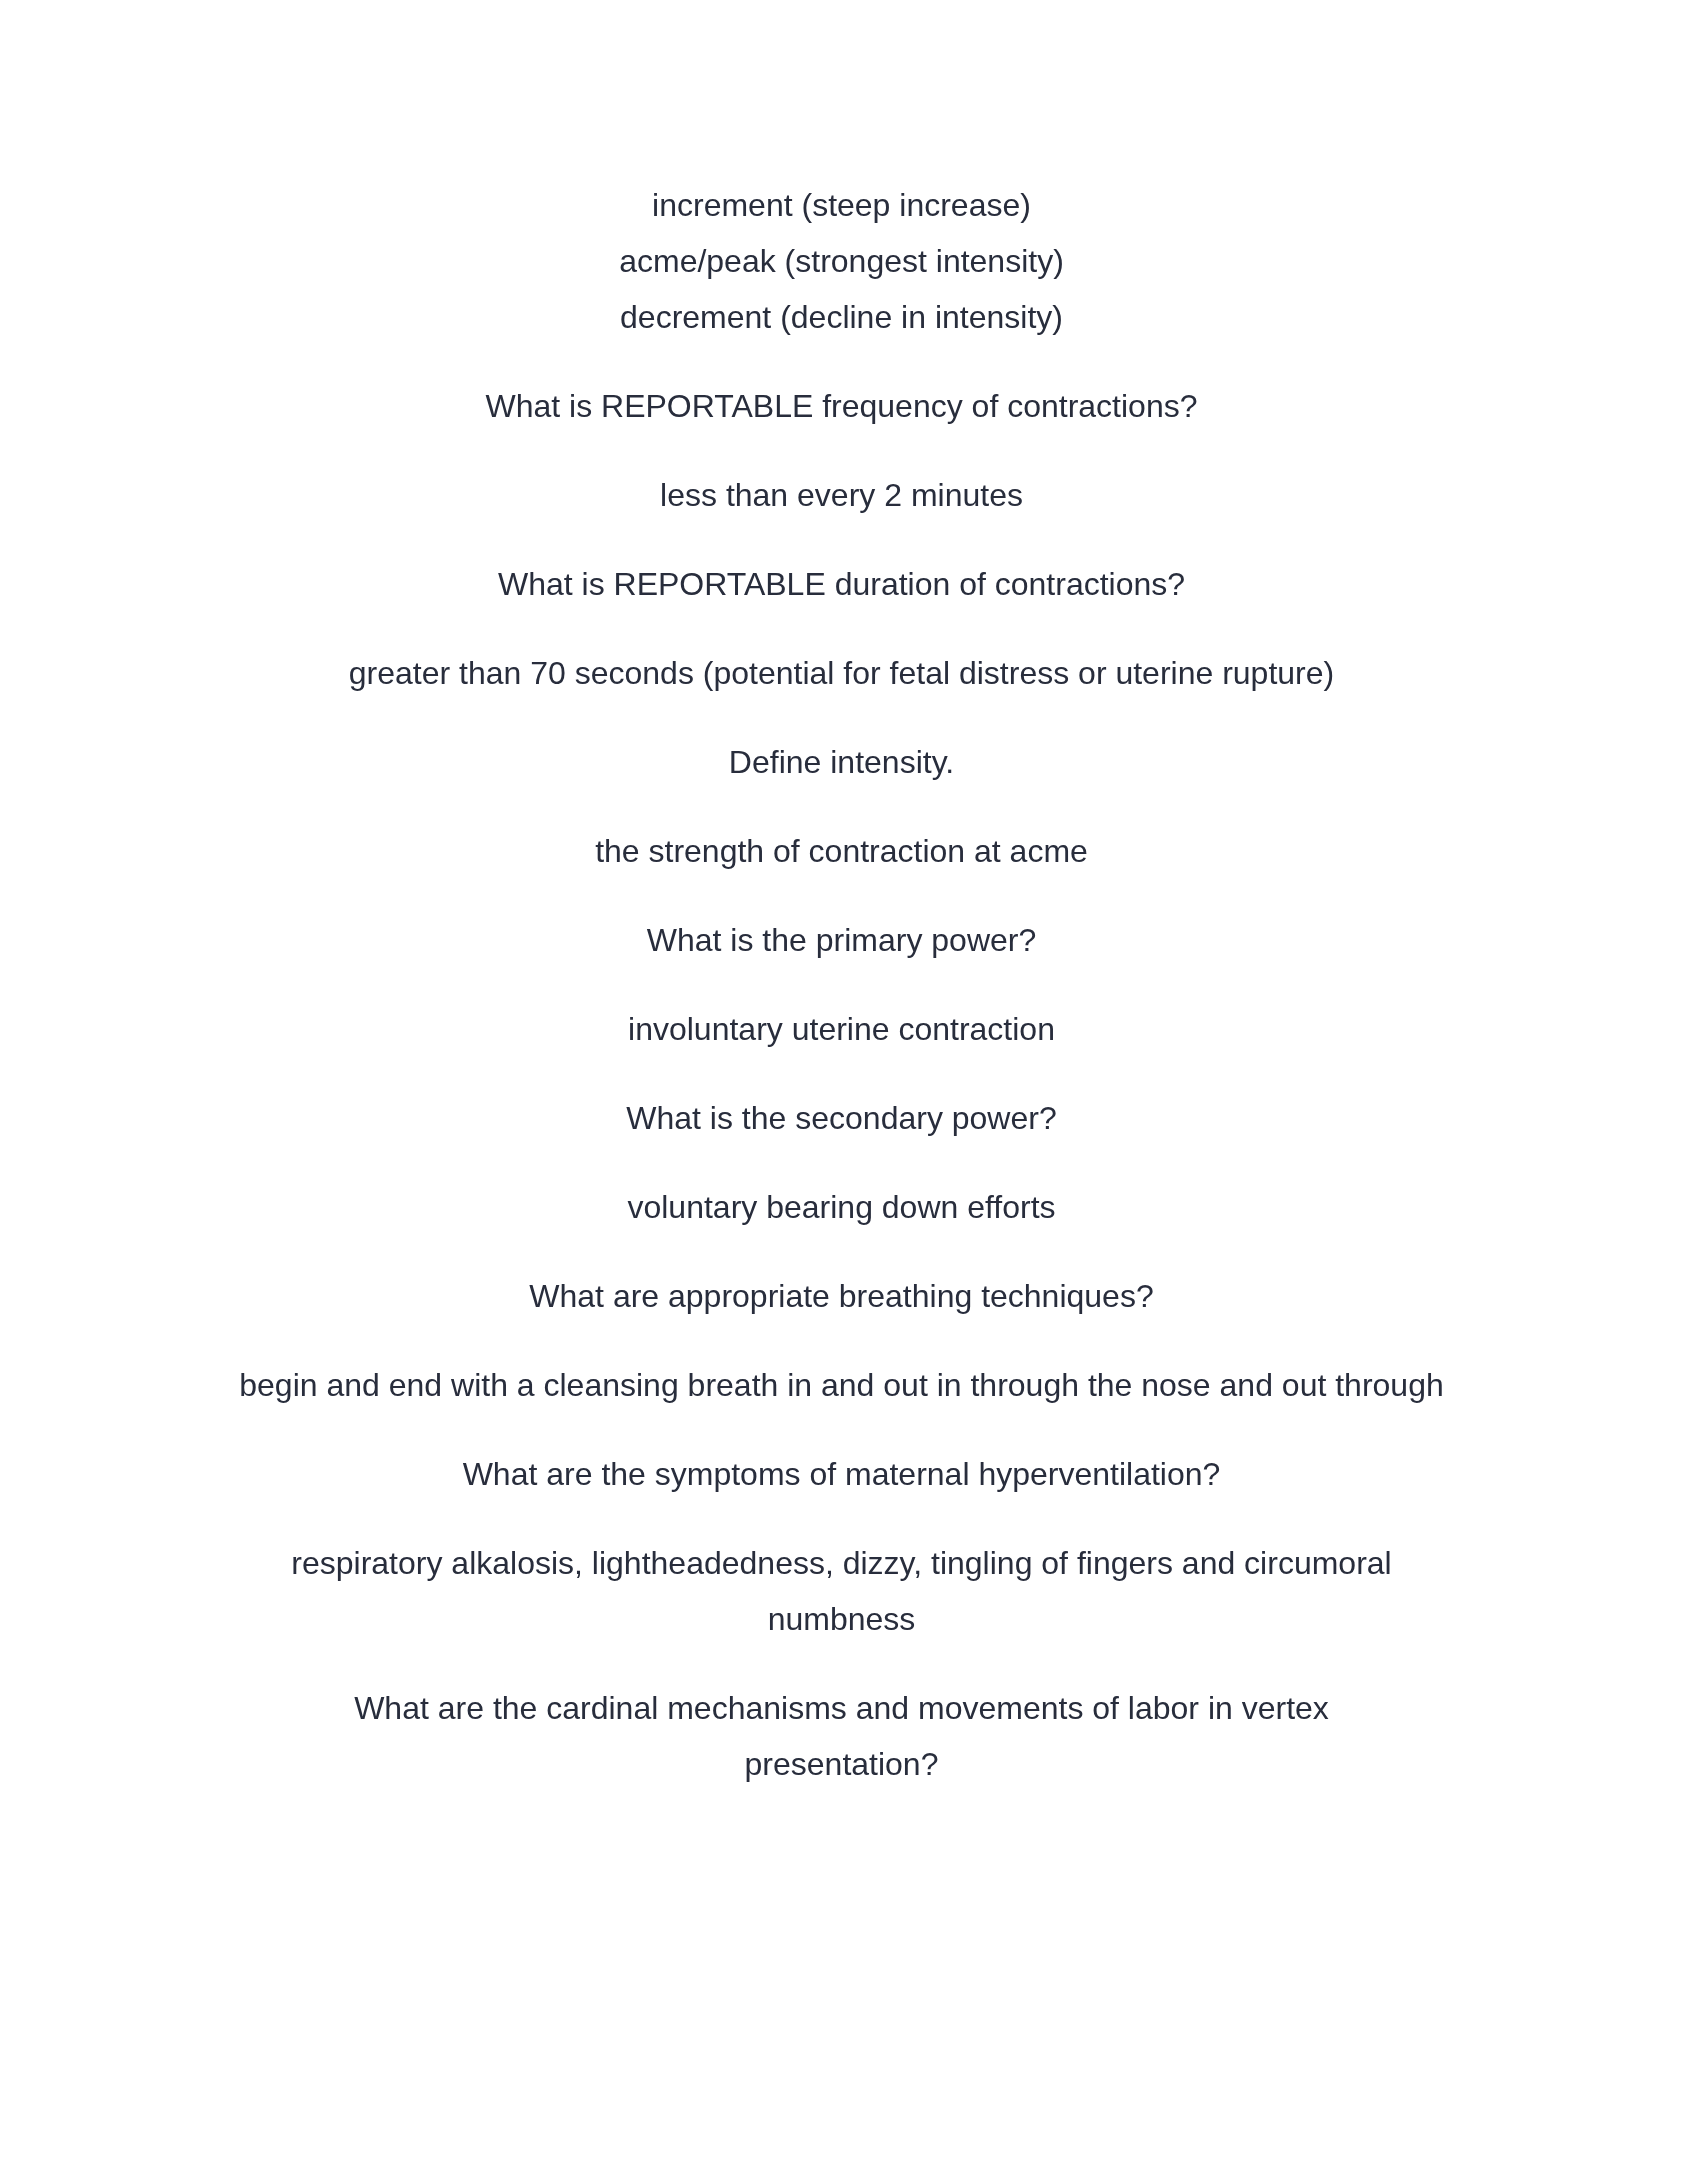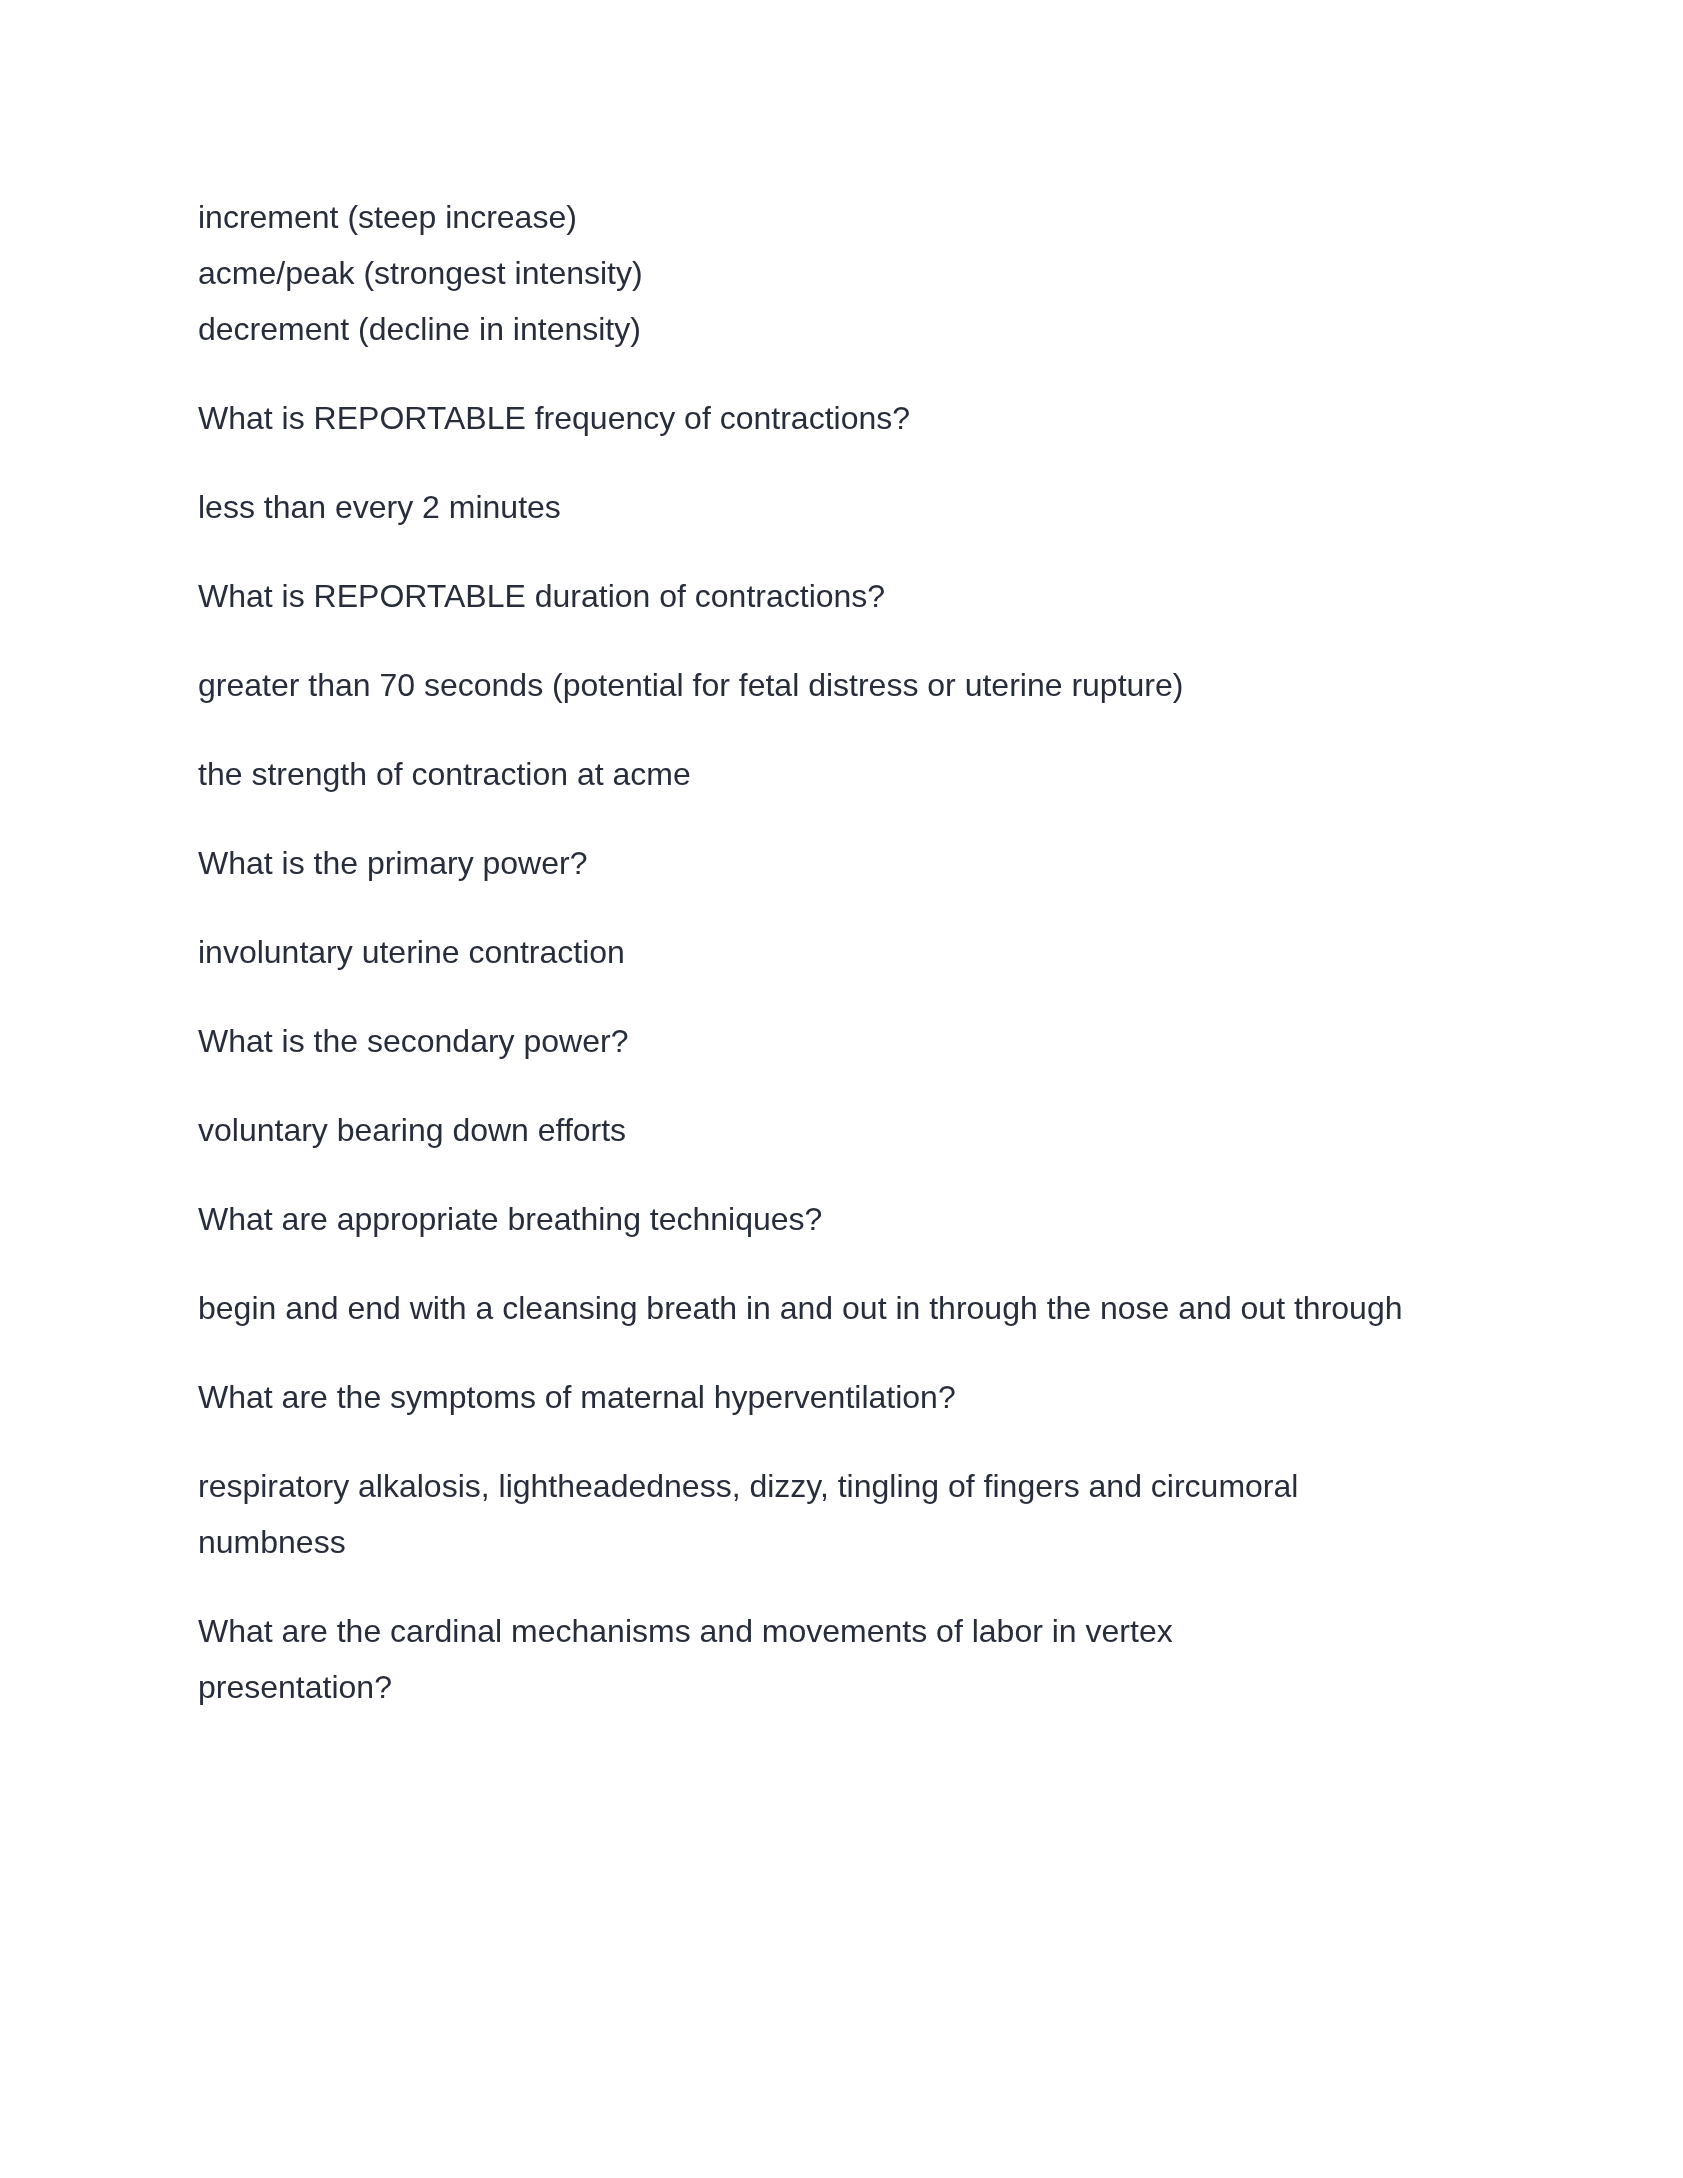--- a/index.html
+++ b/index.html
@@ -11,22 +11,23 @@
       width: 1683px;
       height: 2178px;
       position: relative;
       overflow: hidden;
       font-family: "Liberation Sans", sans-serif;
       color: #282d3c;
     }
     .page {
       position: absolute;
       left: 198px;
-      top: 189px;
+      top: 177px;
       width: 1287px;
+      text-align: center;
     }
     .block {
       margin: 0 0 33px 0;
     }
     .line {
       display: block;
       font-size: 32px;
       line-height: 56px;
       height: 56px;
       white-space: nowrap;
@@ -58,20 +59,23 @@
   </div>
 
   <div class="block q">
     <span class="line">What is REPORTABLE duration of contractions?</span>
   </div>
 
   <div class="block a">
     <span class="line">greater than 70 seconds (potential for fetal distress or uterine rupture)</span>
   </div>
 
+  <div class="block q">
+    <span class="line">Define intensity.</span>
+  </div>
 
   <div class="block a">
     <span class="line">the strength of contraction at acme</span>
   </div>
 
   <div class="block q">
     <span class="line">What is the primary power?</span>
   </div>
 
   <div class="block a">

